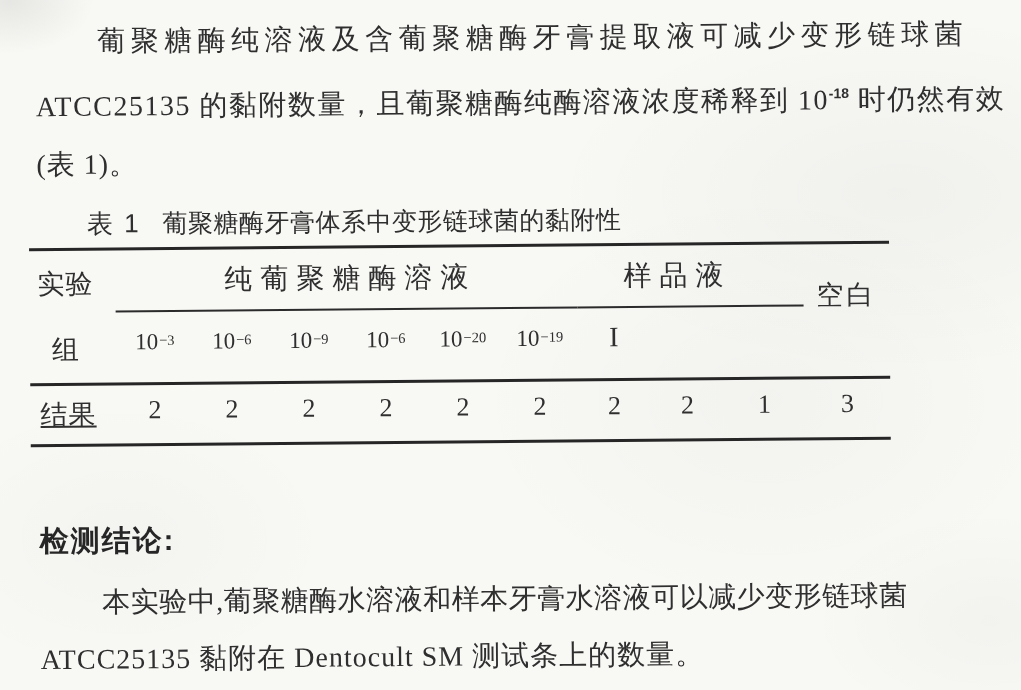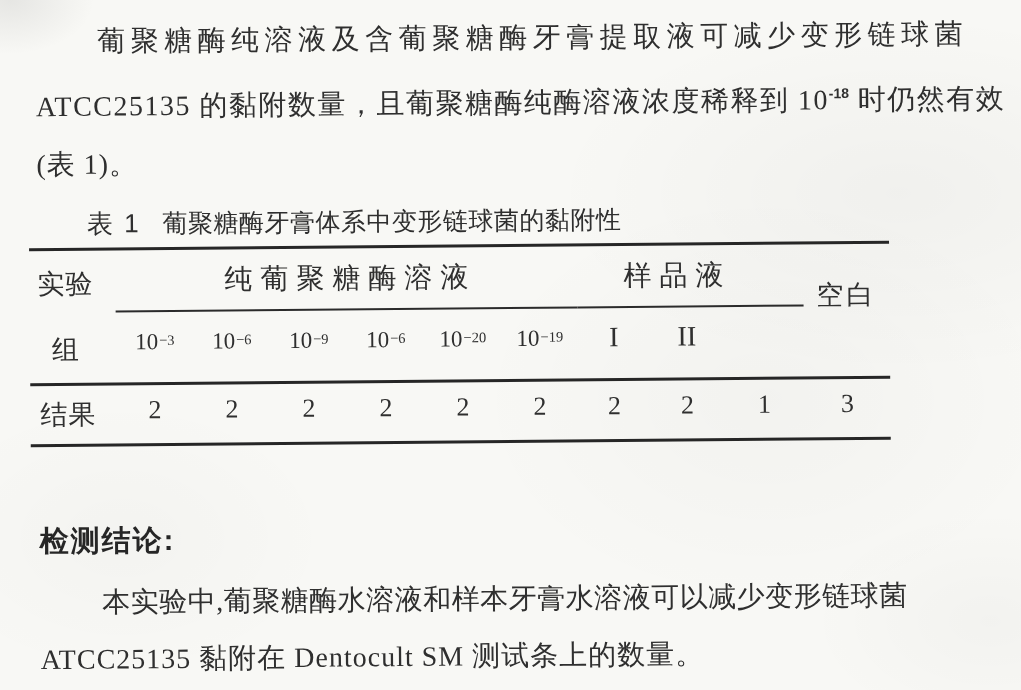--- a/index.html
+++ b/index.html
@@ -81,21 +81,21 @@
   .h-dil { grid-row: 2; font-size: 23px; }
   .c2 {grid-column:2} .c3 {grid-column:3} .c4 {grid-column:4} .c5 {grid-column:5}
   .c6 {grid-column:6} .c7 {grid-column:7} .c8 {grid-column:8} .c9 {grid-column:9}
   .c10{grid-column:10}
   .h-dil { padding-bottom: 10px; }
   .dil-exp { font-size: 14.5px; position: relative; top: -2px; left: 1px; letter-spacing: 0; }
   .h-roman { grid-row: 2; font-size: 28px; padding-bottom: 12px; }
 
   .d-label {
     grid-column: 1; justify-content: flex-start; padding-left: 10px;
-    font-size: 27px; letter-spacing: 1px;
+    font-size: 27px; letter-spacing: 1px; text-decoration: underline;
   }
   .d-val { font-size: 26px; padding-bottom: 8px; }
 
   
   .concl-heading {
     margin-top: 74px; line-height: 40px;
     font-family: "Liberation Sans", sans-serif;
     font-weight: 700; font-size: 29px; letter-spacing: 2px; color: #262626;
   }
   .concl { margin-top: 13px; }
@@ -149,21 +149,20 @@
         <div class="cell h-dil c6">
             <span>10</span>
             <sup class="dil-exp">−20</sup>
           </div>
         <div class="cell h-dil c7">
             <span>10</span>
             <sup class="dil-exp">−19</sup>
           </div>
 
         <div class="cell h-roman c8">I</div>
-        <div class="cell h-roman c9">II</div>
       </div>
 
       <div class="grid tdata">
         <div class="cell d-label">结果</div>
         <div class="cell d-val c2">2</div>
         <div class="cell d-val c3">2</div>
         <div class="cell d-val c4">2</div>
         <div class="cell d-val c5">2</div>
         <div class="cell d-val c6">2</div>
         <div class="cell d-val c7">2</div>

